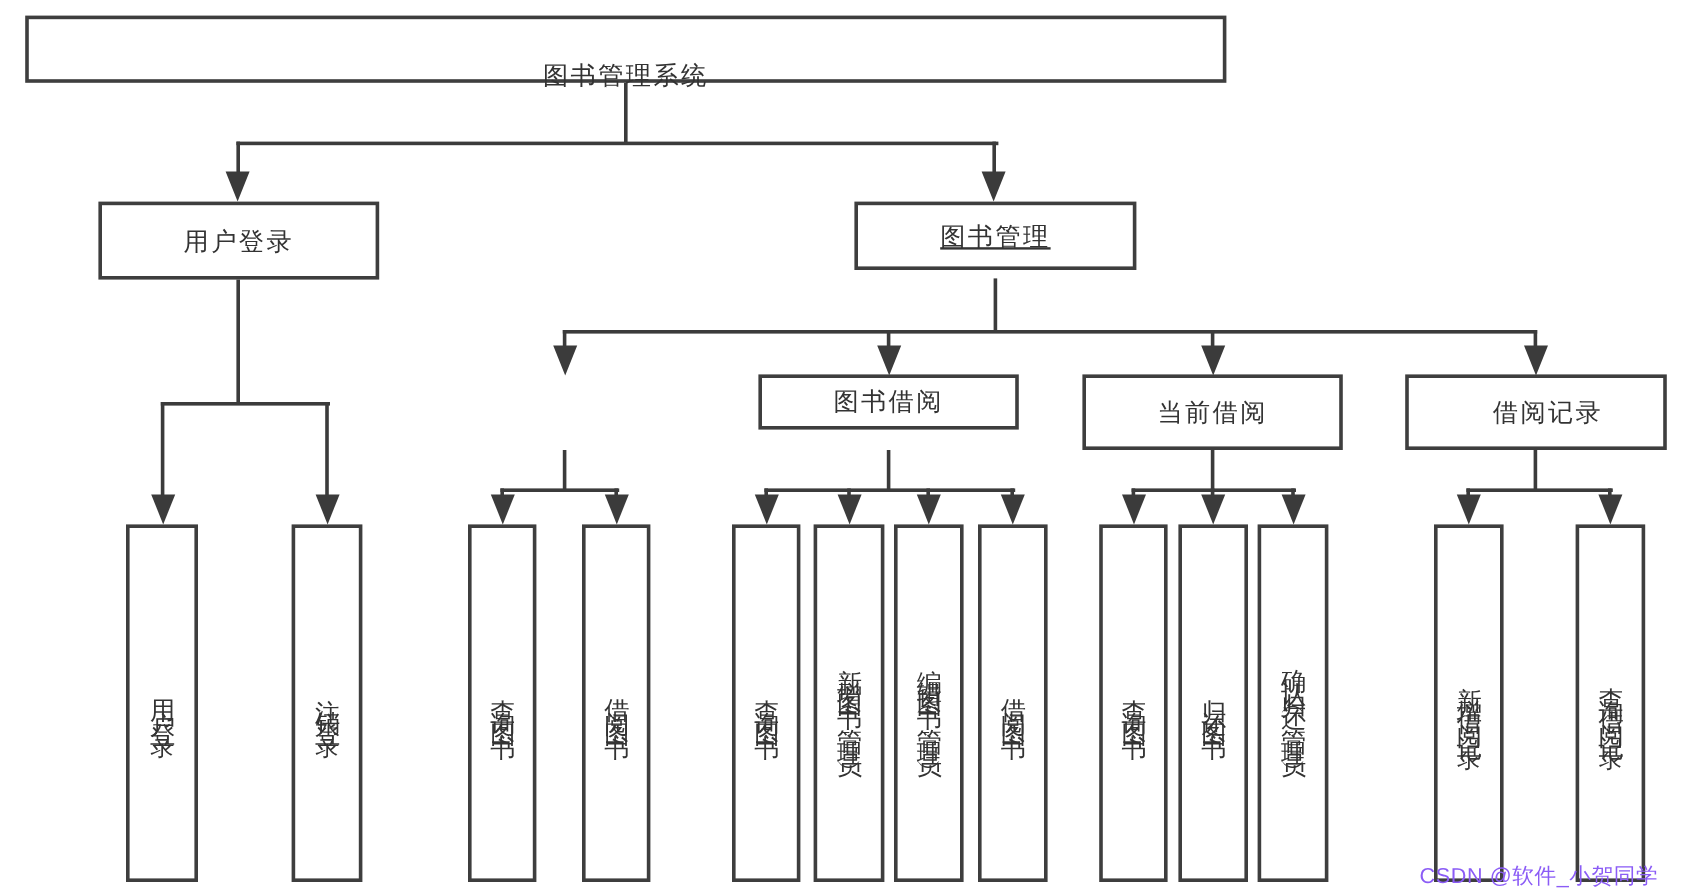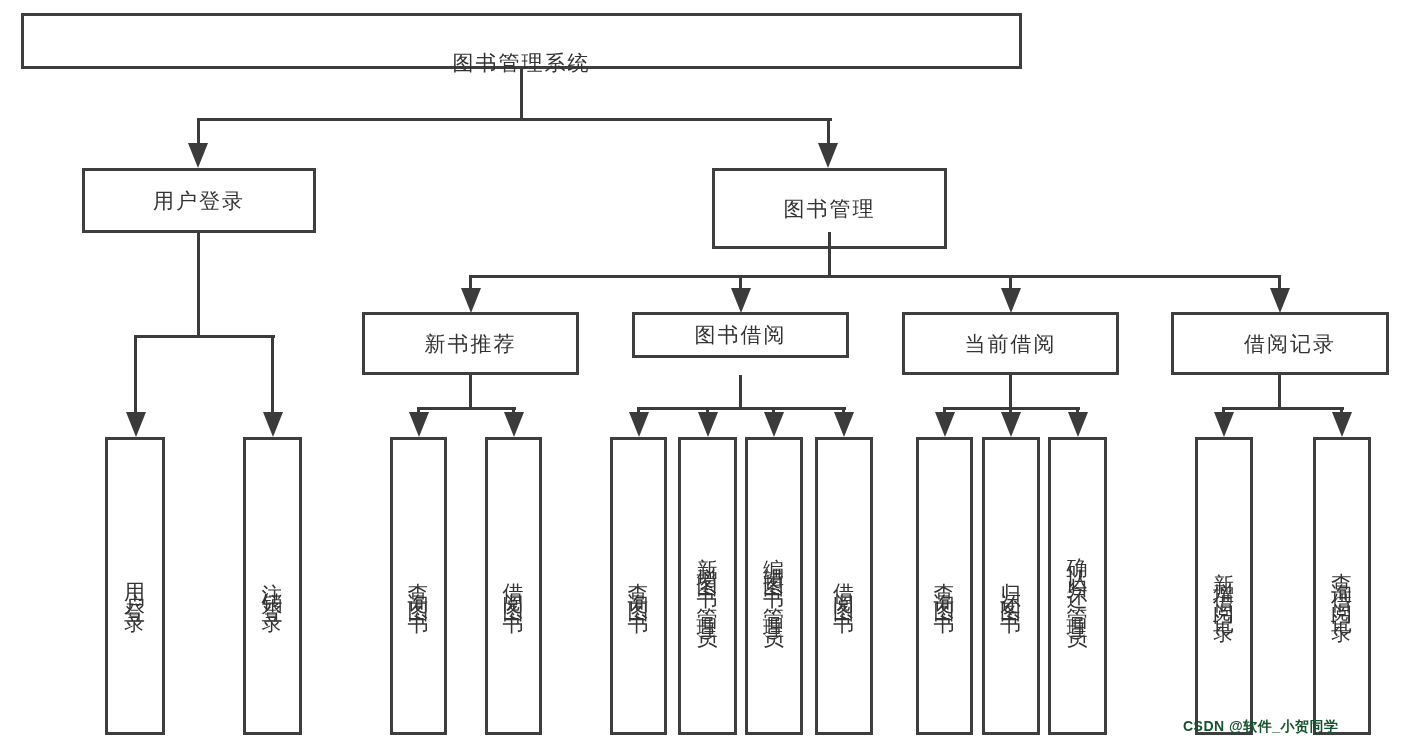--- a/index.html
+++ b/index.html
@@ -18,43 +18,40 @@
     font-size:21px;letter-spacing:10px;line-height:1;color:#333333;
   }
   .leaf span{display:block;}
   .line{position:absolute;background:#3b3b3b;}
   .tri{
     position:absolute;width:0;height:0;
     border-left:10px solid transparent;border-right:10px solid transparent;
     border-top:25px solid #3b3b3b;
   }
   .watermark{
-    position:absolute;left:1183px;top:718px;font-size:14px;color:#14532d;
-    white-space:nowrap;letter-spacing:0.5px;font-weight:bold;
+    position:absolute;left:1183px;top:718px;font-size:18px;color:#8b5cf6;
+    white-space:nowrap;letter-spacing:0.5px;
   }
 </style>
 </head>
 <body>
 
 <div class="canvas">
 
   <div class="box" style="left:21px;top:13px;width:1001px;height:56px;">
     <span class="hlabel root-label">图书管理系统</span>
   </div>
 
   <div class="box" style="left:82px;top:168px;width:234px;height:65px;">
     <span class="hlabel">用户登录</span>
   </div>
-  <div class="box" style="left:712px;top:168px;width:235px;height:81px;">
+  <div class="box" style="left:712px;top:168px;width:235px;height:57px;text-decoration:underline;">
     <span class="hlabel">图书管理</span>
   </div>
 
-  <div class="box" style="left:362px;top:312px;width:217px;height:63px;">
-    <span class="hlabel">新书推荐</span>
-  </div>
   <div class="box" style="left:632px;top:312px;width:217px;height:46px;">
     <span class="hlabel">图书借阅</span>
   </div>
   <div class="box" style="left:902px;top:312px;width:217px;height:63px;">
     <span class="hlabel">当前借阅</span>
   </div>
   <div class="box" style="left:1171px;top:312px;width:218px;height:63px;padding-left:20px;">
     <span class="hlabel">借阅记录</span>
   </div>
 

